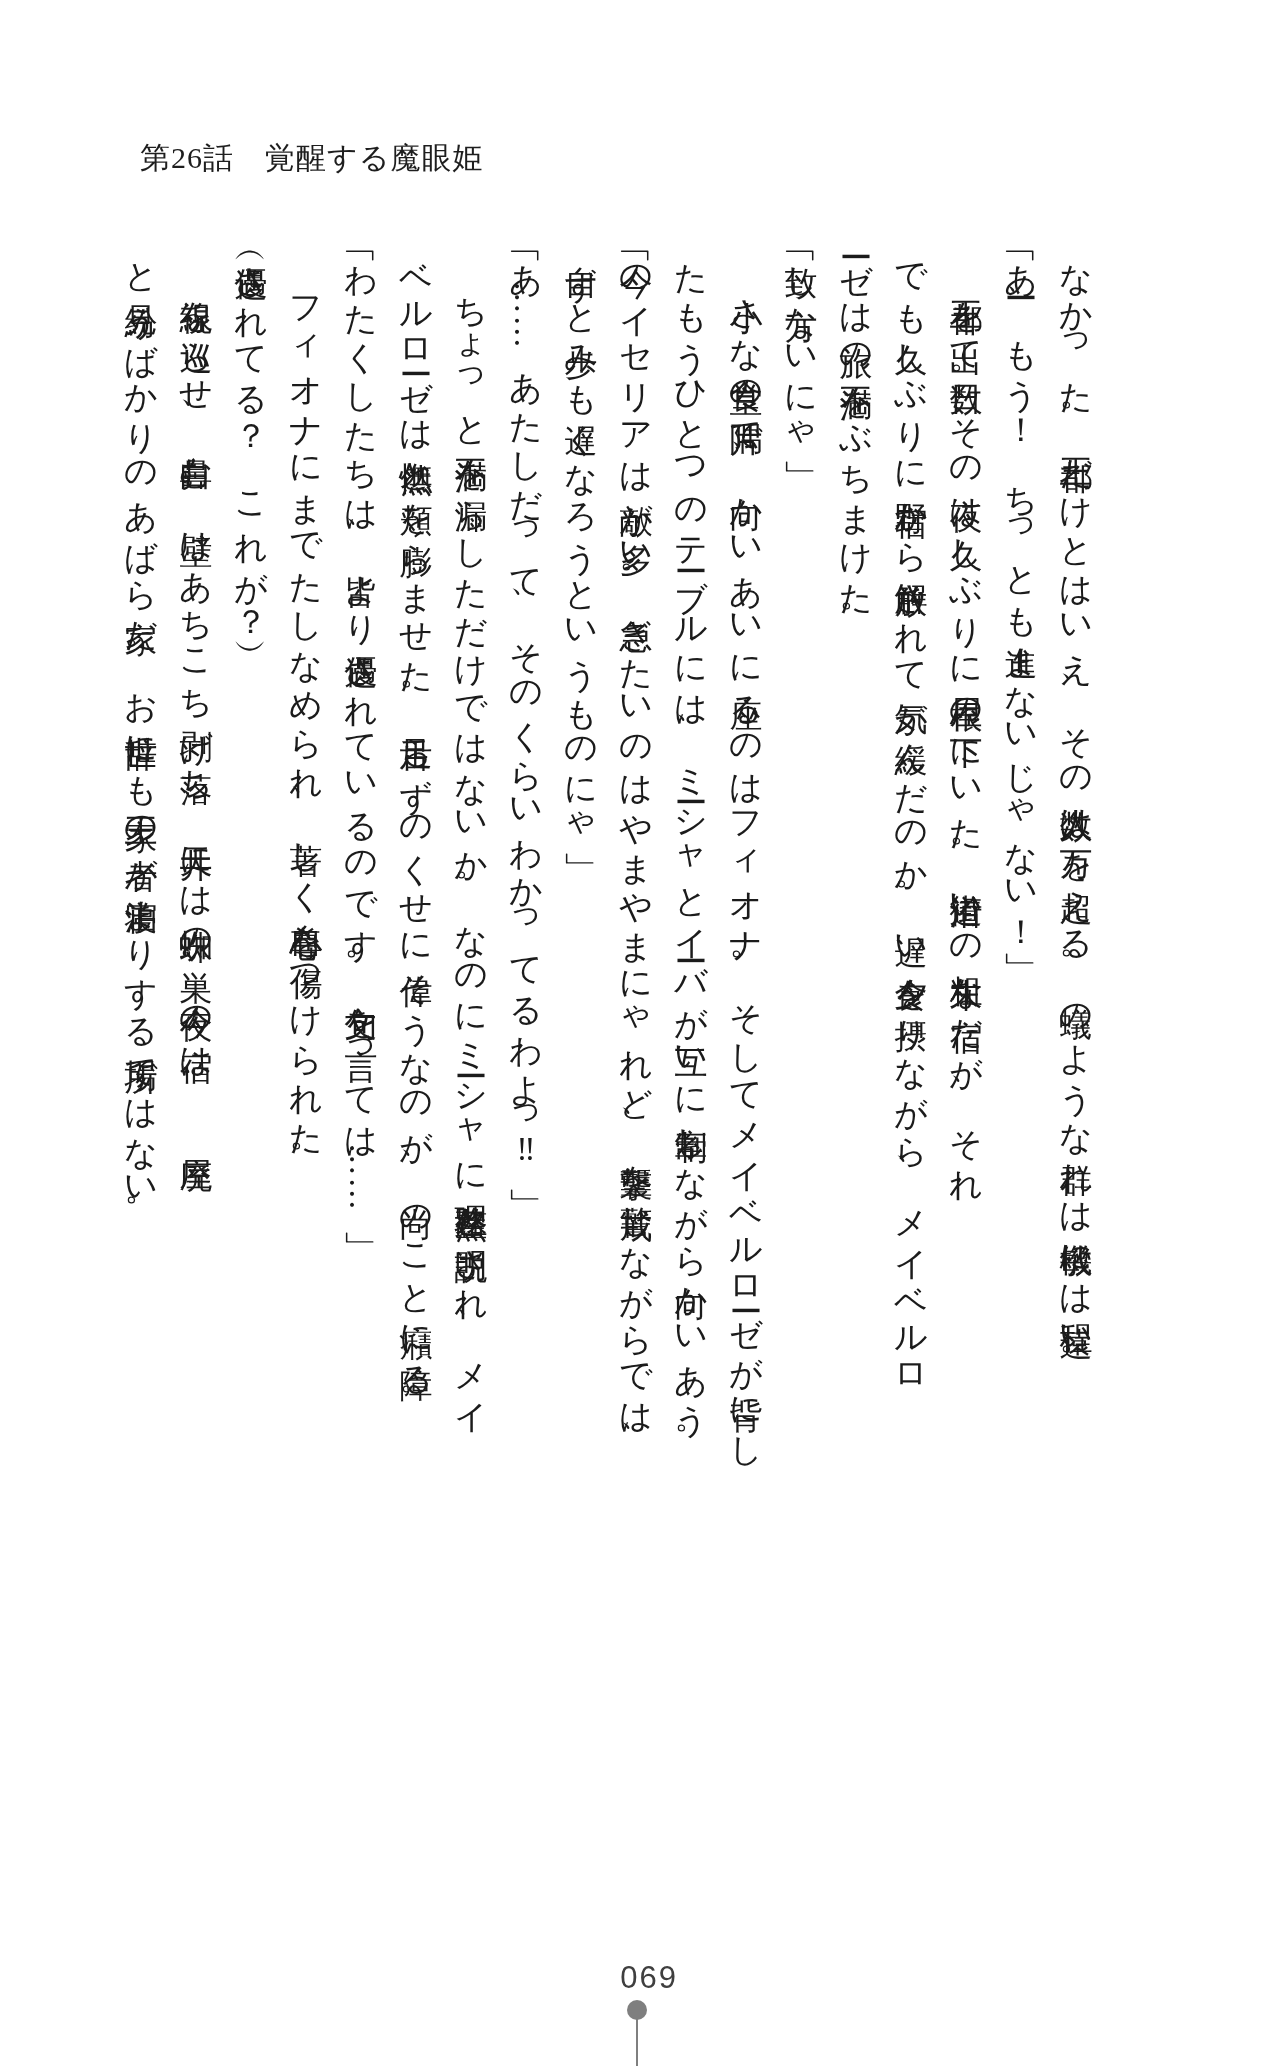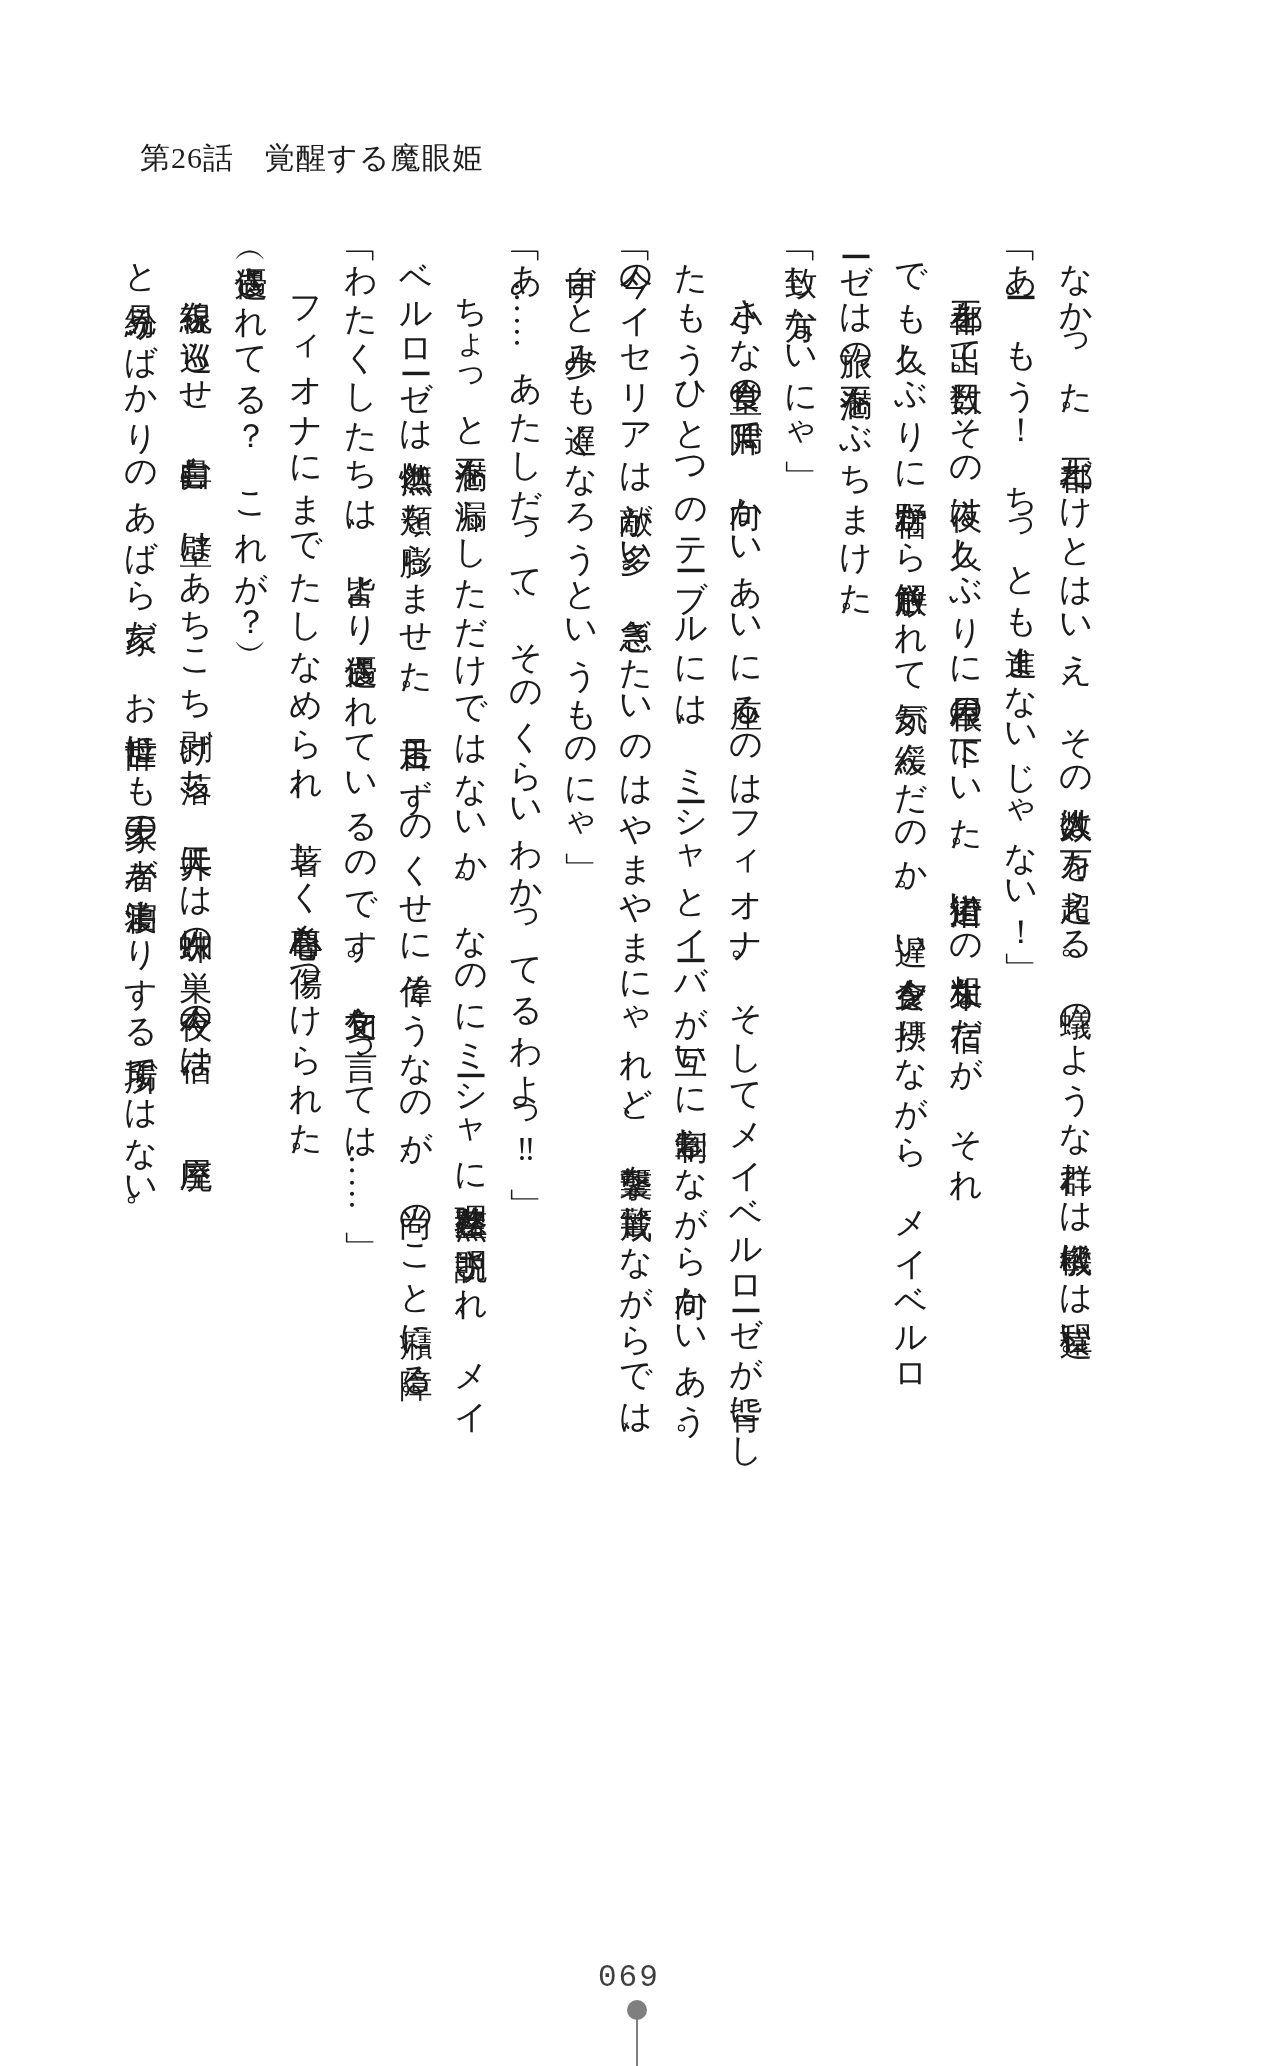--- a/index.html
+++ b/index.html
@@ -30,22 +30,22 @@
     line-height:55px;
     letter-spacing:1.5px;
     color:#1b1b1b;
     white-space:pre;
   }
   .vline{display:block;}
   .page-number{
     position:absolute;
     left:598px;top:1960px;
     width:80px;
-    text-align:left;
-    font-family:Liberation Mono, monospace;
+    text-align:right;
+    font-family:Liberation Sans, sans-serif;
     font-size:31px;
     font-weight:400;
     letter-spacing:2px;
     color:#3f3f3f;
   }
   .footer-dot{
     position:absolute;
     left:627px;top:2000px;
     width:20px;height:20px;
     border-radius:50%;

